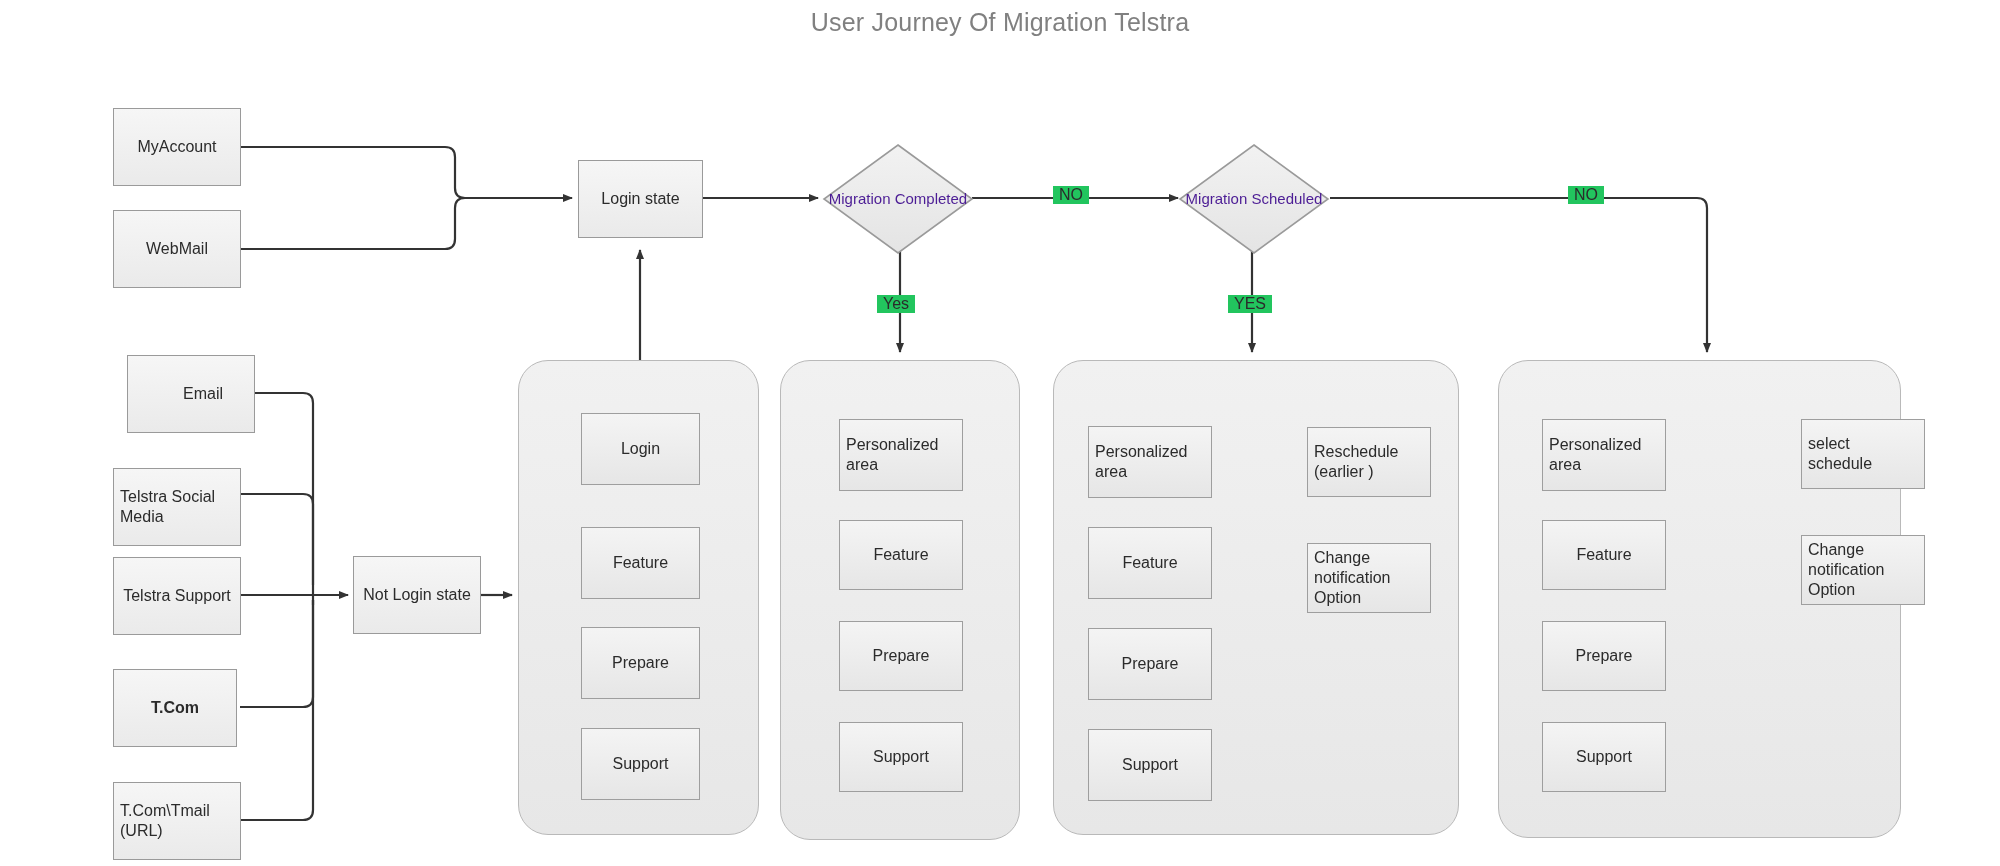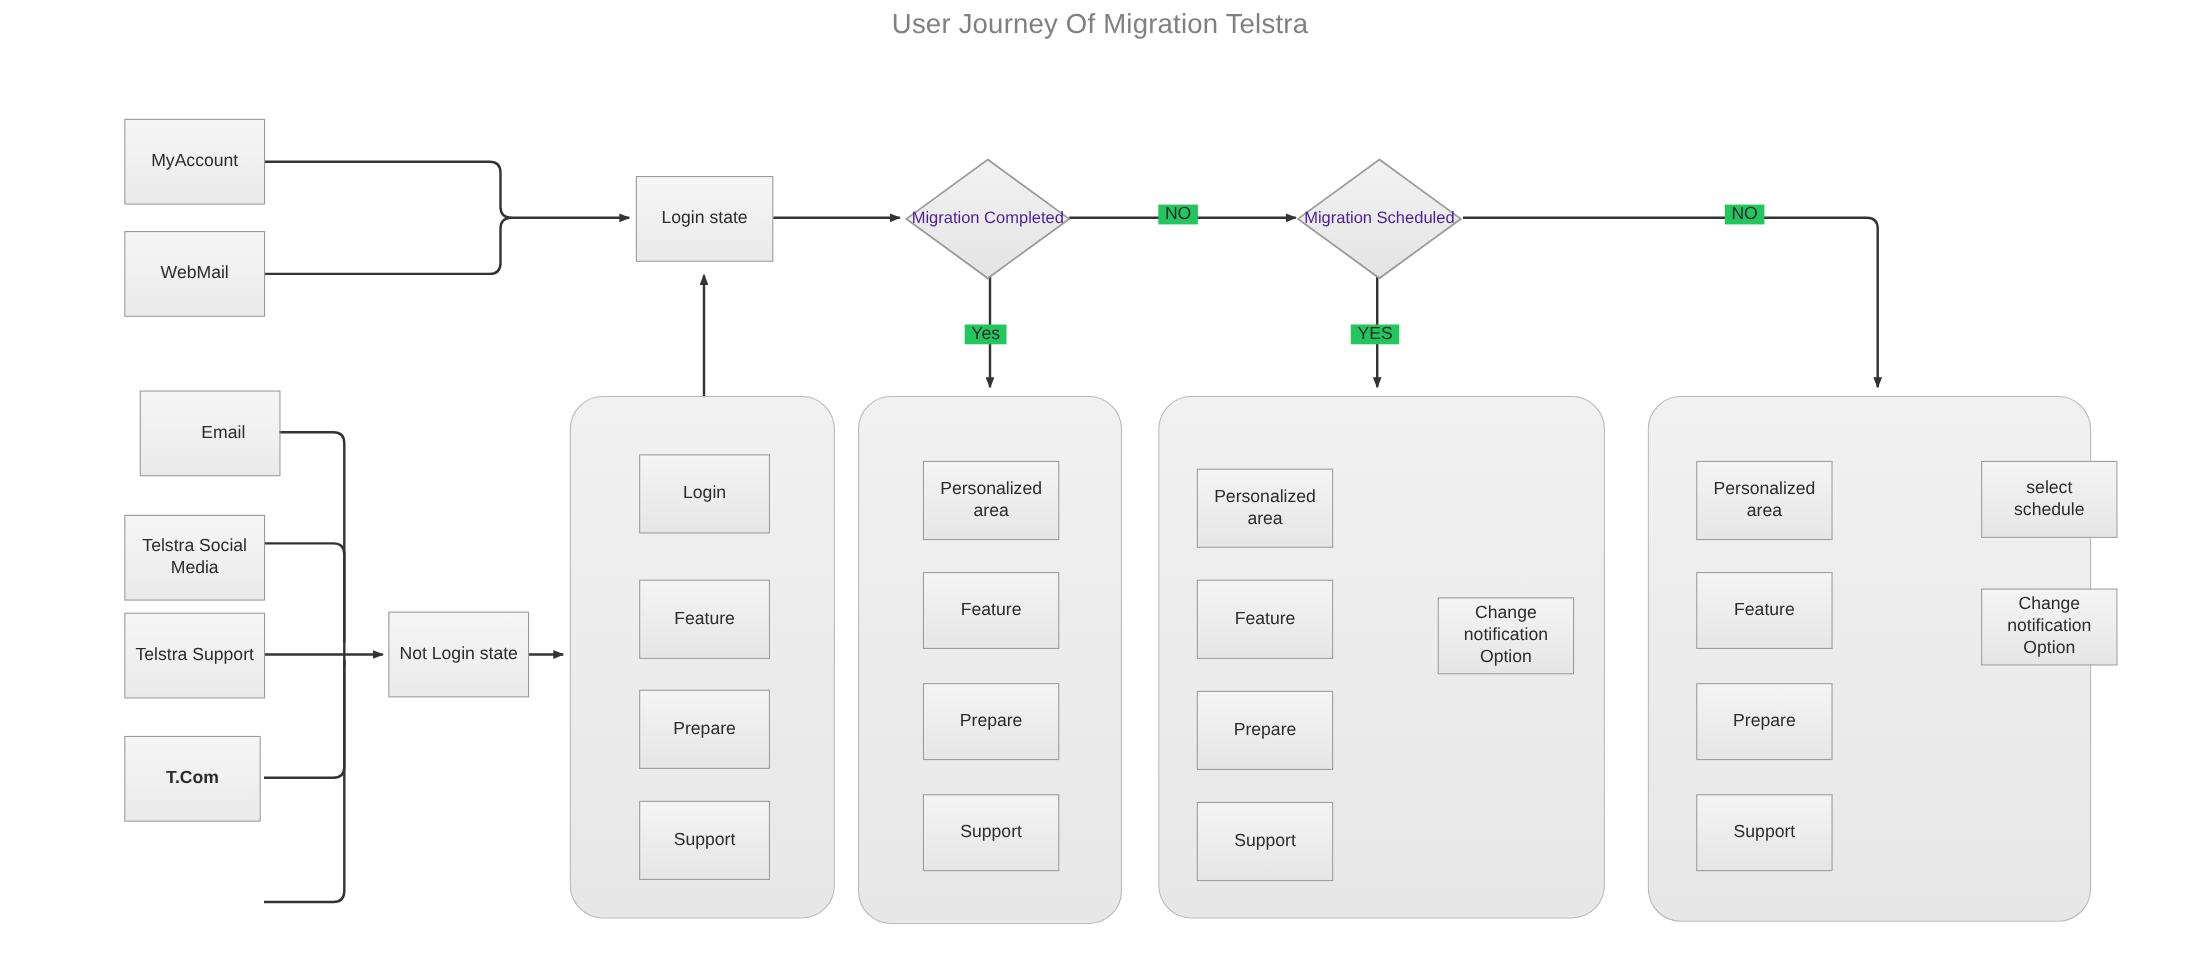--- a/index.html
+++ b/index.html
@@ -32,21 +32,20 @@
     letter-spacing: .2px;
     white-space: nowrap;
   }
 
   
   .node {
     position: absolute;
     display: flex;
     align-items: center;
     justify-content: center;
-    text-align: center;
     border: 1px solid #9a9a9a;
     background: linear-gradient(to bottom, #f6f6f6 0%, #eaeaea 100%);
     color: #2b2b2b;
     font-size: 16px;
     line-height: 1.25;
     padding: 2px 6px;
   }
   .node.inner {
     background: linear-gradient(to bottom, #f4f4f4 0%, #e6e6e6 100%);
     border-color: #9e9e9e;
@@ -139,20 +138,21 @@
     </g>
   </svg>
 
   <div class="node" style="left:113px; top:108px; width:128px; height:78px;">MyAccount</div>
   <div class="node" style="left:113px; top:210px; width:128px; height:78px;">WebMail</div>
 
   <div class="node" style="left:127px; top:355px; width:128px; height:78px;padding-left:30px;">Email</div>
   <div class="node" style="left:113px; top:468px; width:128px; height:78px;">Telstra Social Media</div>
   <div class="node" style="left:113px; top:557px; width:128px; height:78px;">Telstra Support</div>
   <div class="node" style="left:113px; top:669px; width:124px; height:78px;font-weight:bold;">T.Com</div>
+  <div class="node" style="left:113px; top:782px; width:128px; height:78px;">T.Com\Tmail (URL)</div>
 
   <div class="node" style="left:578px; top:160px; width:125px; height:78px;">Login state</div>
   <div class="node" style="left:353px; top:556px; width:128px; height:78px;">Not Login state</div>
 
   <div class="diamond" style="left:822px; top:143px; width:152px; height:112px;">
     <svg class="dshape" viewBox="0 0 152 112" xmlns="http://www.w3.org/2000/svg">
       <defs>
         <linearGradient id="dg1" x1="0" y1="0" x2="0" y2="1">
           <stop offset="0%" stop-color="#f2f2f2"></stop>
           <stop offset="100%" stop-color="#e4e4e4"></stop>
@@ -194,20 +194,21 @@
     <div class="node inner" style="left:58px; top:260px; width:124px; height:70px;">Prepare</div>
     <div class="node inner" style="left:58px; top:361px; width:124px; height:70px;">Support</div>
   </div>
 
   <div class="group" style="left:1053px; top:360px; width:406px; height:475px;">
     <div class="node inner" style="left:34px; top:65px; width:124px; height:72px;">Personalized area</div>
     <div class="node inner" style="left:34px; top:166px; width:124px; height:72px;">Feature</div>
     <div class="node inner" style="left:34px; top:267px; width:124px; height:72px;">Prepare</div>
     <div class="node inner" style="left:34px; top:368px; width:124px; height:72px;">Support</div>
 
+    <div class="node inner" style="left:253px; top:66px; width:124px; height:70px;">Reschedule (earlier )</div>
     <div class="node inner" style="left:253px; top:182px; width:124px; height:70px;">Change notification Option</div>
   </div>
 
   <div class="group" style="left:1498px; top:360px; width:403px; height:478px;">
     <div class="node inner" style="left:43px; top:58px; width:124px; height:72px;">Personalized area</div>
     <div class="node inner" style="left:43px; top:159px; width:124px; height:70px;">Feature</div>
     <div class="node inner" style="left:43px; top:260px; width:124px; height:70px;">Prepare</div>
     <div class="node inner" style="left:43px; top:361px; width:124px; height:70px;">Support</div>
 
     <div class="node inner" style="left:302px; top:58px; width:124px; height:70px;">select schedule</div>

